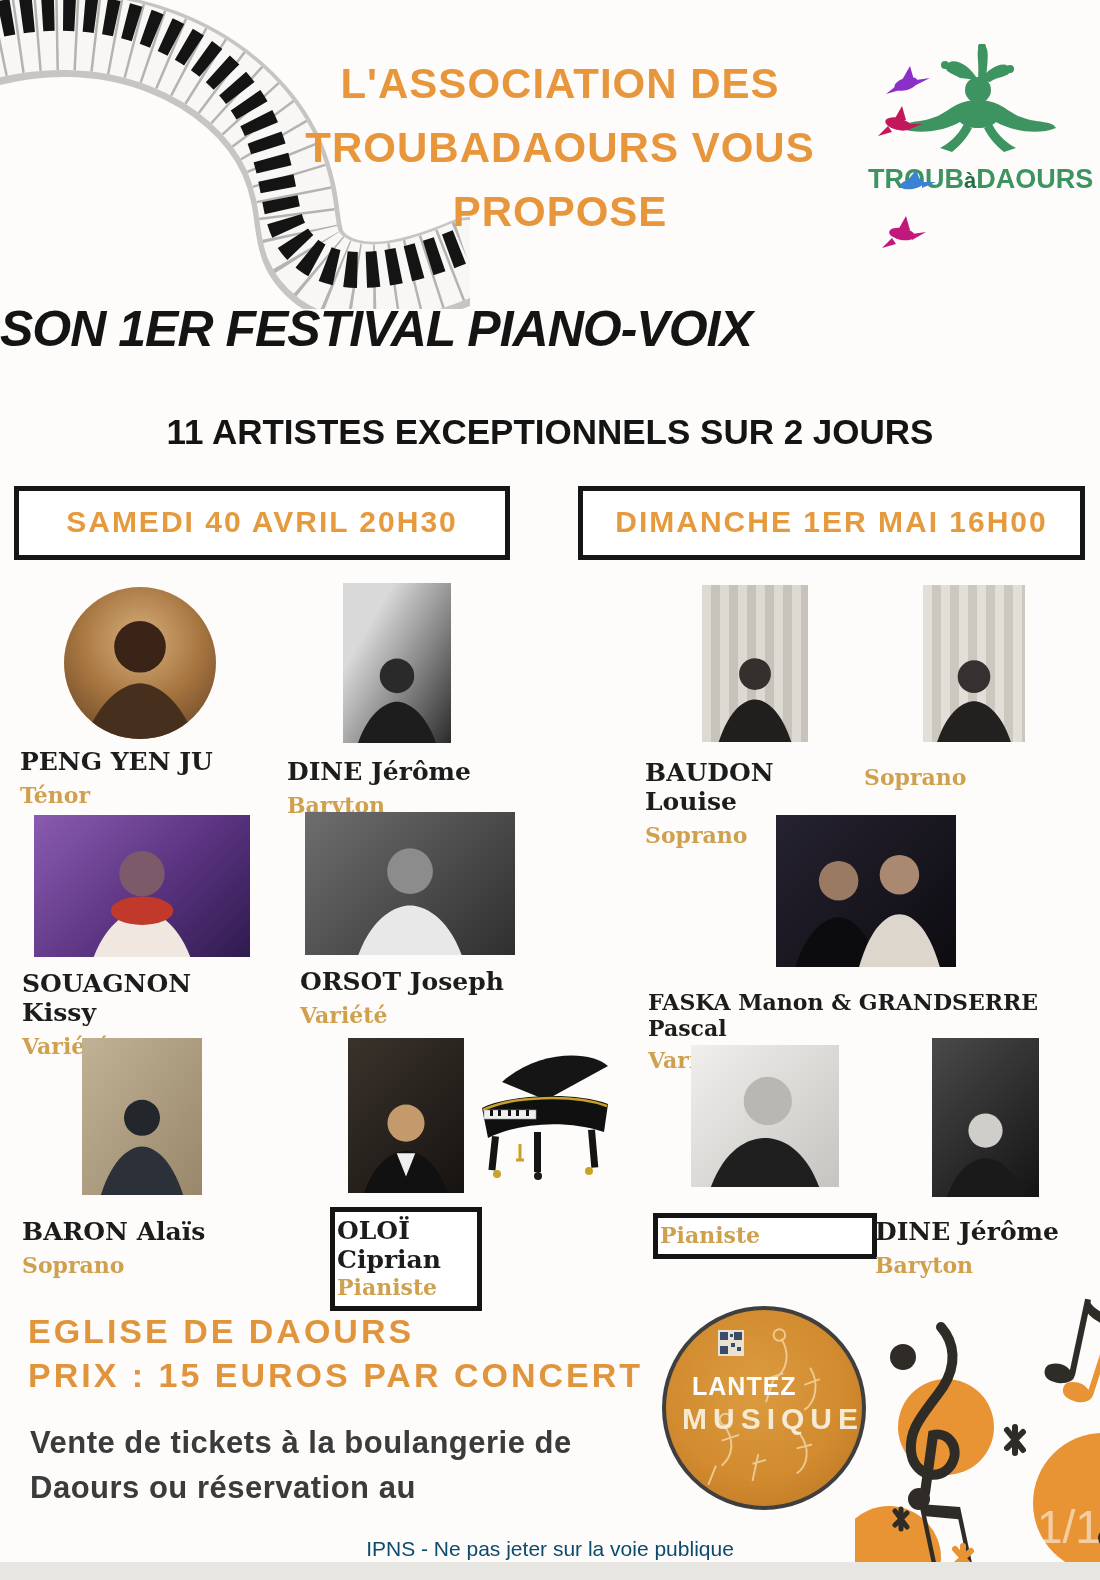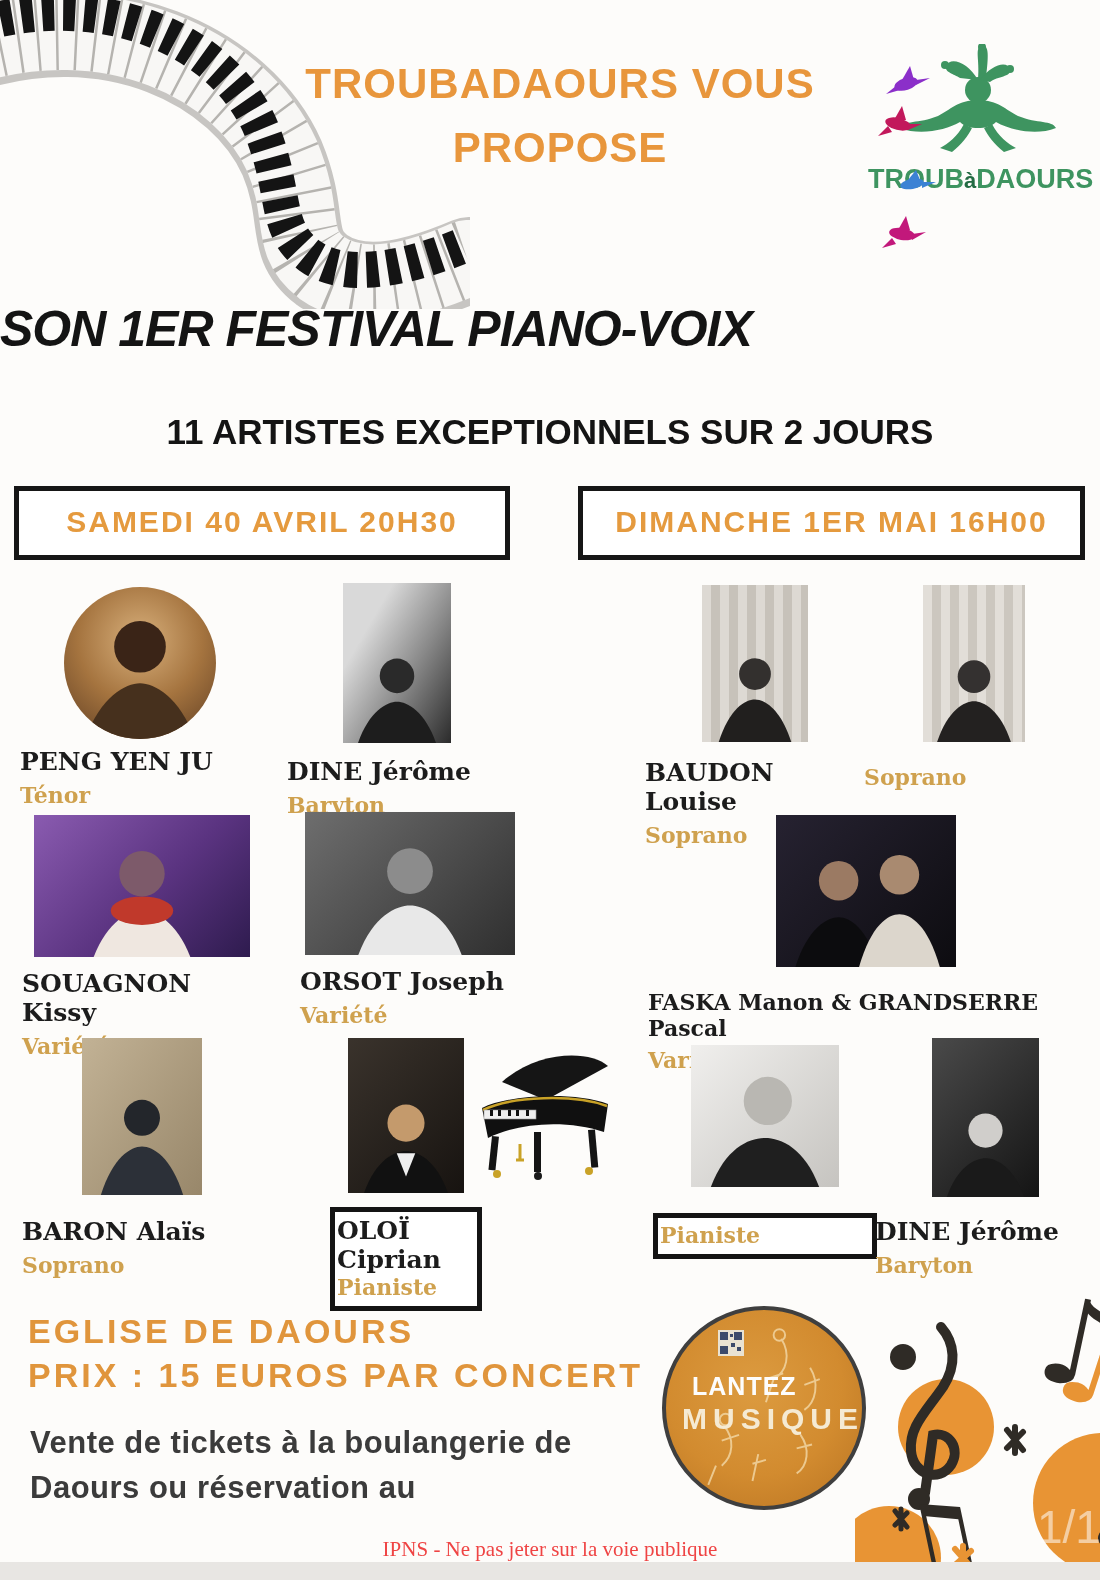--- a/index.html
+++ b/index.html
@@ -76,22 +76,22 @@
   .p8 .head{fill:#c49a6c;} .p8 .body{fill:#111111;} .p8 .shirt{fill:#efefef;}
   .p9 .head{fill:#b9b7b2;} .p9 .body{fill:#1f1f1f;}
   .p10 .head{fill:#d0cecb;} .p10 .body{fill:#1a1a1a;}
 
   .piano-card{left:468px;top:1048px;width:152px;height:135px;}
 
   
   .venue{left:28px;top:1312px;color:#E0953C;font-size:34px;font-weight:800;letter-spacing:3px;}
   .price{left:28px;top:1356px;color:#E0953C;font-size:34px;font-weight:800;letter-spacing:3px;}
   .tickets{left:30px;top:1420px;color:#3b3b3b;font-size:31px;font-weight:800;line-height:45px;letter-spacing:0.5px;}
-  .footnote{left:200px;top:1537px;width:700px;text-align:center;color:#ef4444;
-            font-family:Liberation Serif, serif;font-size:21px;}
+  .footnote{left:200px;top:1537px;width:700px;text-align:center;color:#0c4a6e;
+            font-family:Liberation Sans, sans-serif;font-size:21px;}
   .bottom-strip{left:0;top:1562px;width:1100px;height:18px;background:#e8e6e3;}
 
   
   .lantez{left:662px;top:1306px;width:204px;height:204px;border-radius:50%;
           background:radial-gradient(circle at 45% 40%,#dc9b40 0%,#d28b2f 55%,#b87322 100%);
           border:4px solid #3f3f3f;box-sizing:border-box;}
   .lantez .art{position:absolute;left:0;top:0;width:100%;height:100%;}
   .lantez .qr{position:absolute;left:52px;top:20px;width:26px;height:26px;}
   .lantez-l1{position:absolute;left:26px;top:62px;font-size:25px;font-weight:800;color:#fdfdfd;letter-spacing:1px;}
   .lantez-l2{position:absolute;left:16px;top:92px;font-size:30px;font-weight:700;color:#f5ead3;letter-spacing:6px;}
@@ -105,20 +105,21 @@
 <div class="abs kbd-wrap">
   <svg width="480" height="315" viewBox="0 0 480 315">
     <path d="M-30,58 C120,6 252,74 292,164 C317,224 297,249 332,276 C372,304 432,286 479,266" stroke="#c7c5c2" stroke-width="86" fill="none" stroke-linecap="round"></path>
     <path d="M-30,55 C120,5 252,72 292,162 C317,222 297,247 332,274 C372,302 432,284 477,264" stroke="#f8f7f5" stroke-width="76" fill="none" stroke-linecap="round"></path>
     <path d="M-30,55 C120,5 252,72 292,162 C317,222 297,247 332,274 C372,302 432,284 477,264" stroke="#b5b3af" stroke-width="76" stroke-dasharray="2.5 17" fill="none"></path>
     <path d="M-30,36 C118,-14 242,52 274,142 C297,205 284,235 320,262 C357,289 422,272 472,252" stroke="#141414" stroke-width="36" stroke-dasharray="12 9" fill="none"></path>
   </svg>
 </div>
 
 <div class="abs assoc">
+  <div>L'ASSOCIATION DES</div>
   <div>TROUBADAOURS VOUS</div>
   <div>PROPOSE</div>
 </div>
 
 <div class="abs logo-box">
   <svg class="logo-jester" viewBox="0 0 160 130">
     <g fill="#3E9460">
       <circle cx="80" cy="46" r="13"></circle>
       <path d="M80,36 C70,18 52,12 48,22 C46,28 56,30 62,34 Z"></path>
       <path d="M80,36 C82,14 76,4 84,2 C92,0 90,16 88,34 Z"></path>

